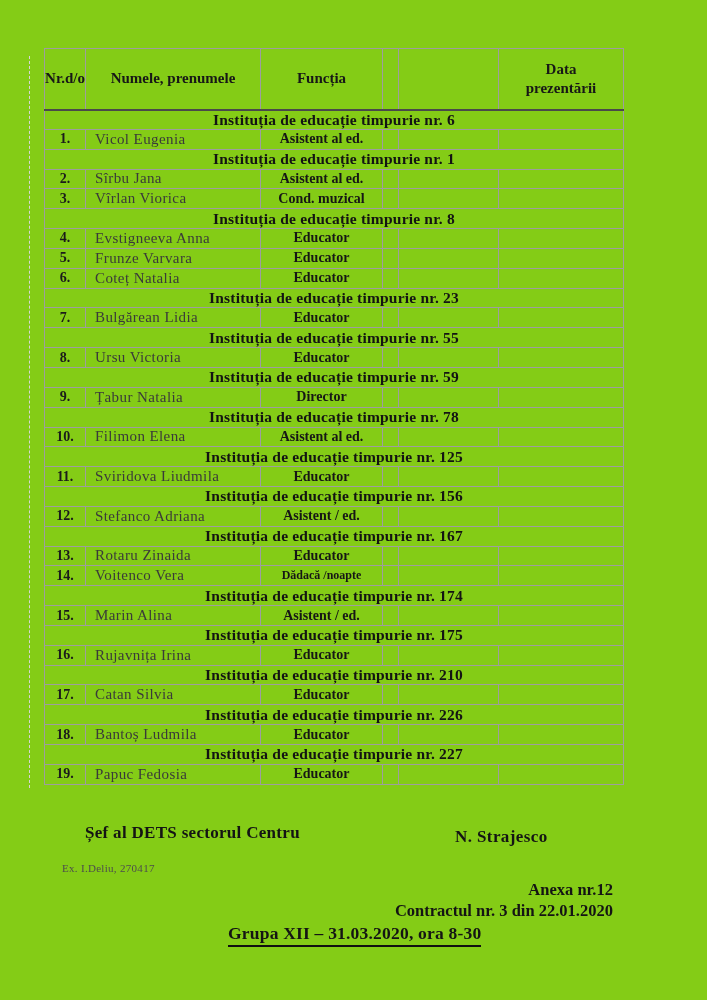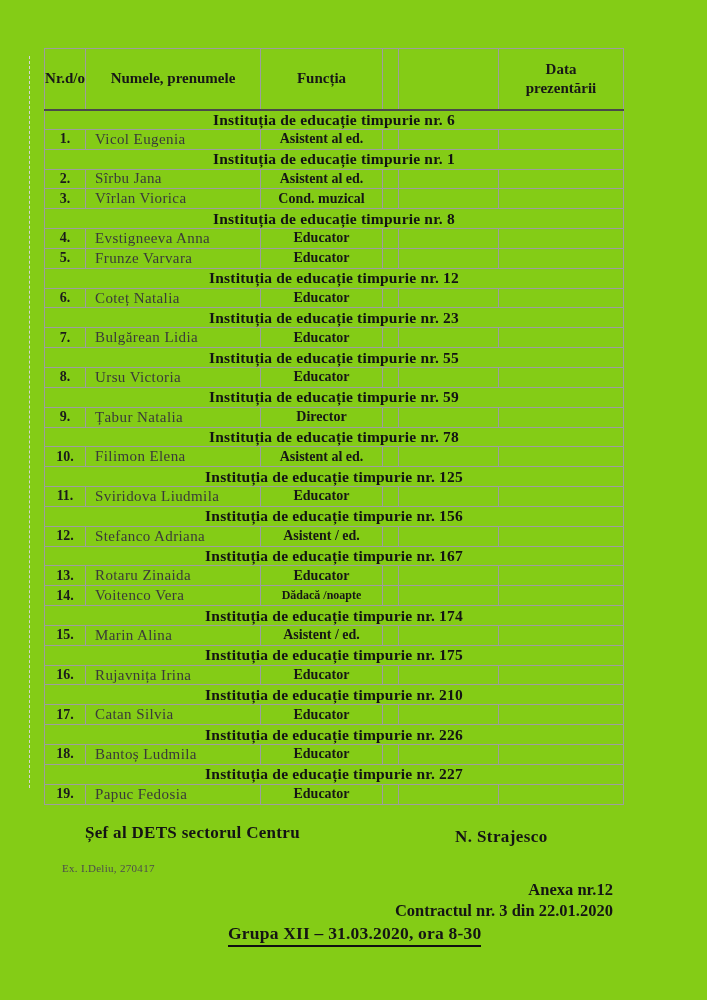--- a/index.html
+++ b/index.html
@@ -214,23 +214,20 @@
 
   <tr class="person-row">
     <td class="nr-cell">5.</td>
     <td class="name-cell">Frunze Varvara</td>
     <td class="fn-cell">Educator</td>
     <td class="e1-cell"></td>
     <td class="e2-cell"></td>
     <td class="date-cell"></td>
   </tr>
 
-  <tr class="section-row">
-    <td colspan="6" class="section-cell">Instituția de educație timpurie nr. 12</td>
-  </tr>
 
   <tr class="person-row">
     <td class="nr-cell">6.</td>
     <td class="name-cell">Coteț Natalia</td>
     <td class="fn-cell">Educator</td>
     <td class="e1-cell"></td>
     <td class="e2-cell"></td>
     <td class="date-cell"></td>
   </tr>
 

